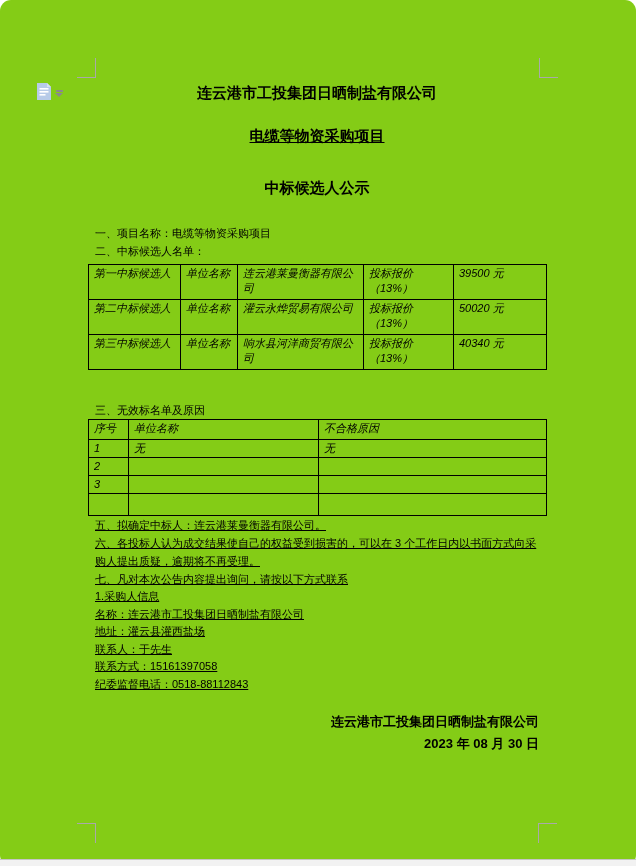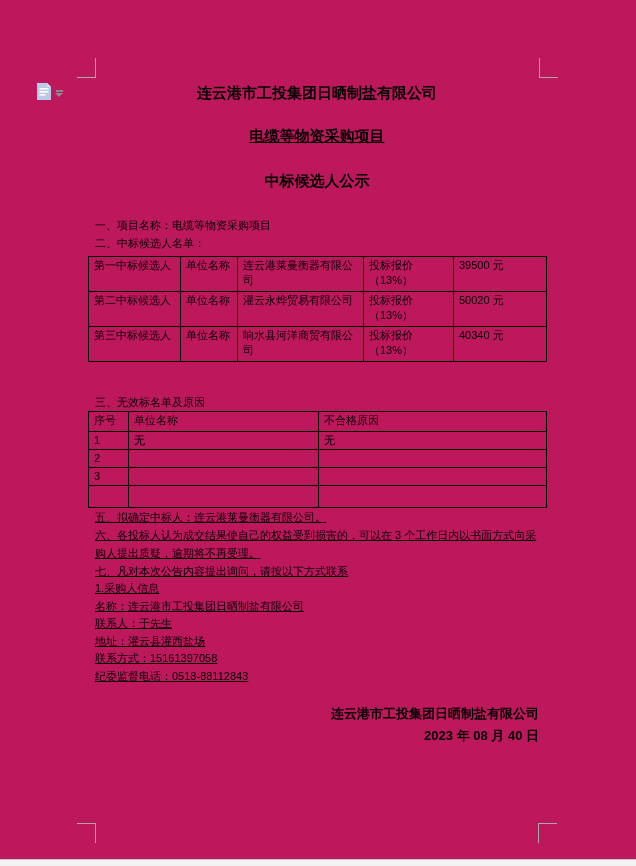--- a/index.html
+++ b/index.html
@@ -1,39 +1,39 @@
 <!DOCTYPE html>
 <html><head>
 <meta charset="utf-8">
 <style>
   html,body{margin:0;padding:0;}
   body{width:636px;height:866px;position:relative;background:#ffffff;overflow:hidden;
        font-family:"Liberation Sans","DejaVu Sans",sans-serif;color:#000;}
-  .page{position:absolute;inset:0;background:#be185d;}
+  .page{position:absolute;inset:0;background:#84cc16;border-radius:11px;}
   
   .mark{position:absolute;width:18px;height:19px;}
   .mark.tl{left:77px;top:58px;border-right:1px solid #a9a9a9;border-bottom:1px solid #a9a9a9;}
   .mark.tr{left:539px;top:58px;border-left:1px solid #a9a9a9;border-bottom:1px solid #a9a9a9;}
   .mark.bl{left:77px;top:823px;border-right:1px solid #a9a9a9;border-top:1px solid #a9a9a9;}
   .mark.br{left:538px;top:823px;border-left:1px solid #a9a9a9;border-top:1px solid #a9a9a9;}
   
   .paste-btn{position:absolute;left:37px;top:83px;width:34px;height:20px;display:flex;align-items:center;gap:4px;cursor:pointer;}
   .paste-doc{width:14px;height:17px;}
   .paste-arrow{display:flex;flex-direction:column;align-items:center;gap:1px;}
   .paste-arrow .bar{width:7px;height:2px;background:#8a8a8a;}
   .paste-arrow .tri{width:0;height:0;border-left:4px solid transparent;border-right:4px solid transparent;border-top:4px solid #8a8a8a;}
   
   .content{position:absolute;left:95px;top:77px;width:444px;font-size:11px;line-height:18px;}
   .title{font-weight:bold;font-size:15px;line-height:15px;text-align:center;}
   .t1{margin-top:8px;}
   .t2{margin-top:28px;text-decoration:underline;}
-  .t3{margin-top:30px;}
+  .t3{margin-top:38px;font-family:Liberation Serif, serif;}
   .p-s1{margin-top:28px;}
   table{border-collapse:collapse;table-layout:fixed;margin-left:-7px;width:458px;font-size:11px;}
-  td,th{border:1px solid #000;padding:1px 5px;vertical-align:top;text-align:left;line-height:15px;font-weight:normal;overflow:hidden;}
+  td,th{border:1px solid #000;padding:1px 5px;vertical-align:top;text-align:left;line-height:15px;font-weight:normal;overflow:hidden;font-style:italic;}
   .tbl1{margin-top:4px;}
   .tbl1 td{height:32px;}
   .p-s3{margin-top:31px;}
   .tbl2{margin-top:0;padding-left:26px;}
   .tbl2 .hrow td{height:17px;}
   .tbl2 .r td{height:15px;}
   .tbl2 .last td{height:19px;}
   .para-block{text-decoration:underline;}
   .info-lines div{line-height:17.5px;}
   .signature{margin-top:18px;text-align:right;font-weight:bold;font-size:13px;line-height:22px;padding-right:0;}
@@ -146,29 +146,29 @@
     </tbody>
       </table>
 
     <div class="para-block">
       <div>五、拟确定中标人：连云港莱曼衡器有限公司。</div>
       <div>六、各投标人认为成交结果使自己的权益受到损害的，可以在 3 个工作日内以书面方式向采购人提出质疑，逾期将不再受理。</div>
       <div>七、凡对本次公告内容提出询问，请按以下方式联系</div>
       <div class="info-lines">
         <div>1.采购人信息</div>
         <div>名称：连云港市工投集团日晒制盐有限公司</div>
+        <div>地址：灌云县灌西盐场</div>
         <div>联系人：于先生</div>
-        <div>地址：灌云县灌西盐场</div>
         <div>联系方式：15161397058</div>
         <div>纪委监督电话：0518-88112843</div>
       </div>
     </div>
 
     <div class="signature">
       <div>连云港市工投集团日晒制盐有限公司</div>
-      <div>2023 年 08 月 40 日</div>
+      <div>2023 年 08 月 30 日</div>
     </div>
 
   </div>
 
   <div class="page-bottom-line"></div>
   <div class="app-bg"></div>
 </div>
 
 </body></html>

